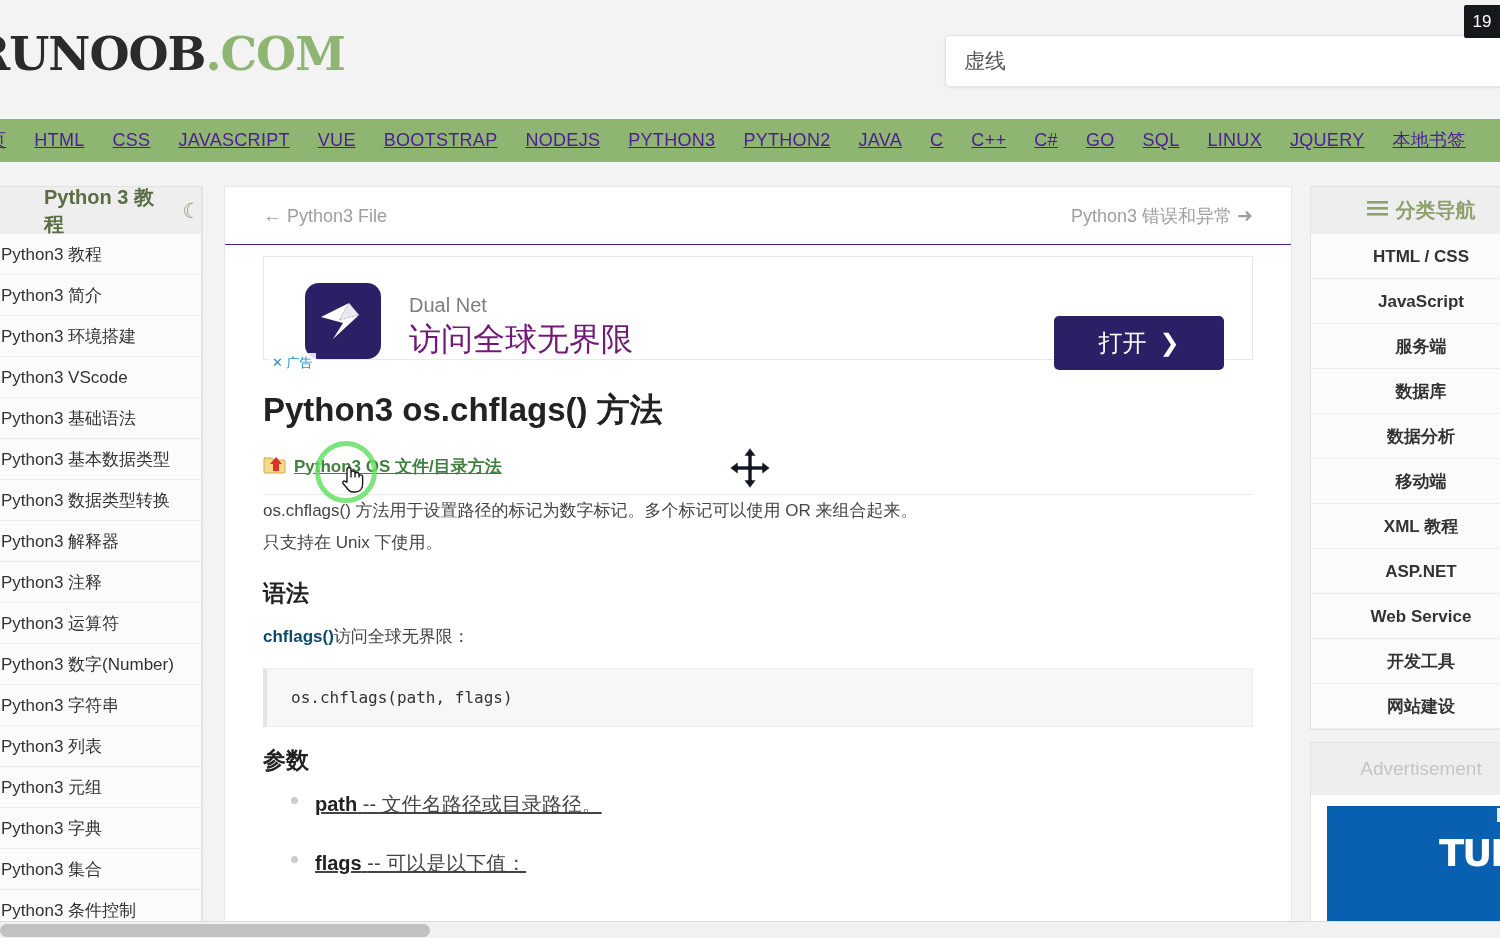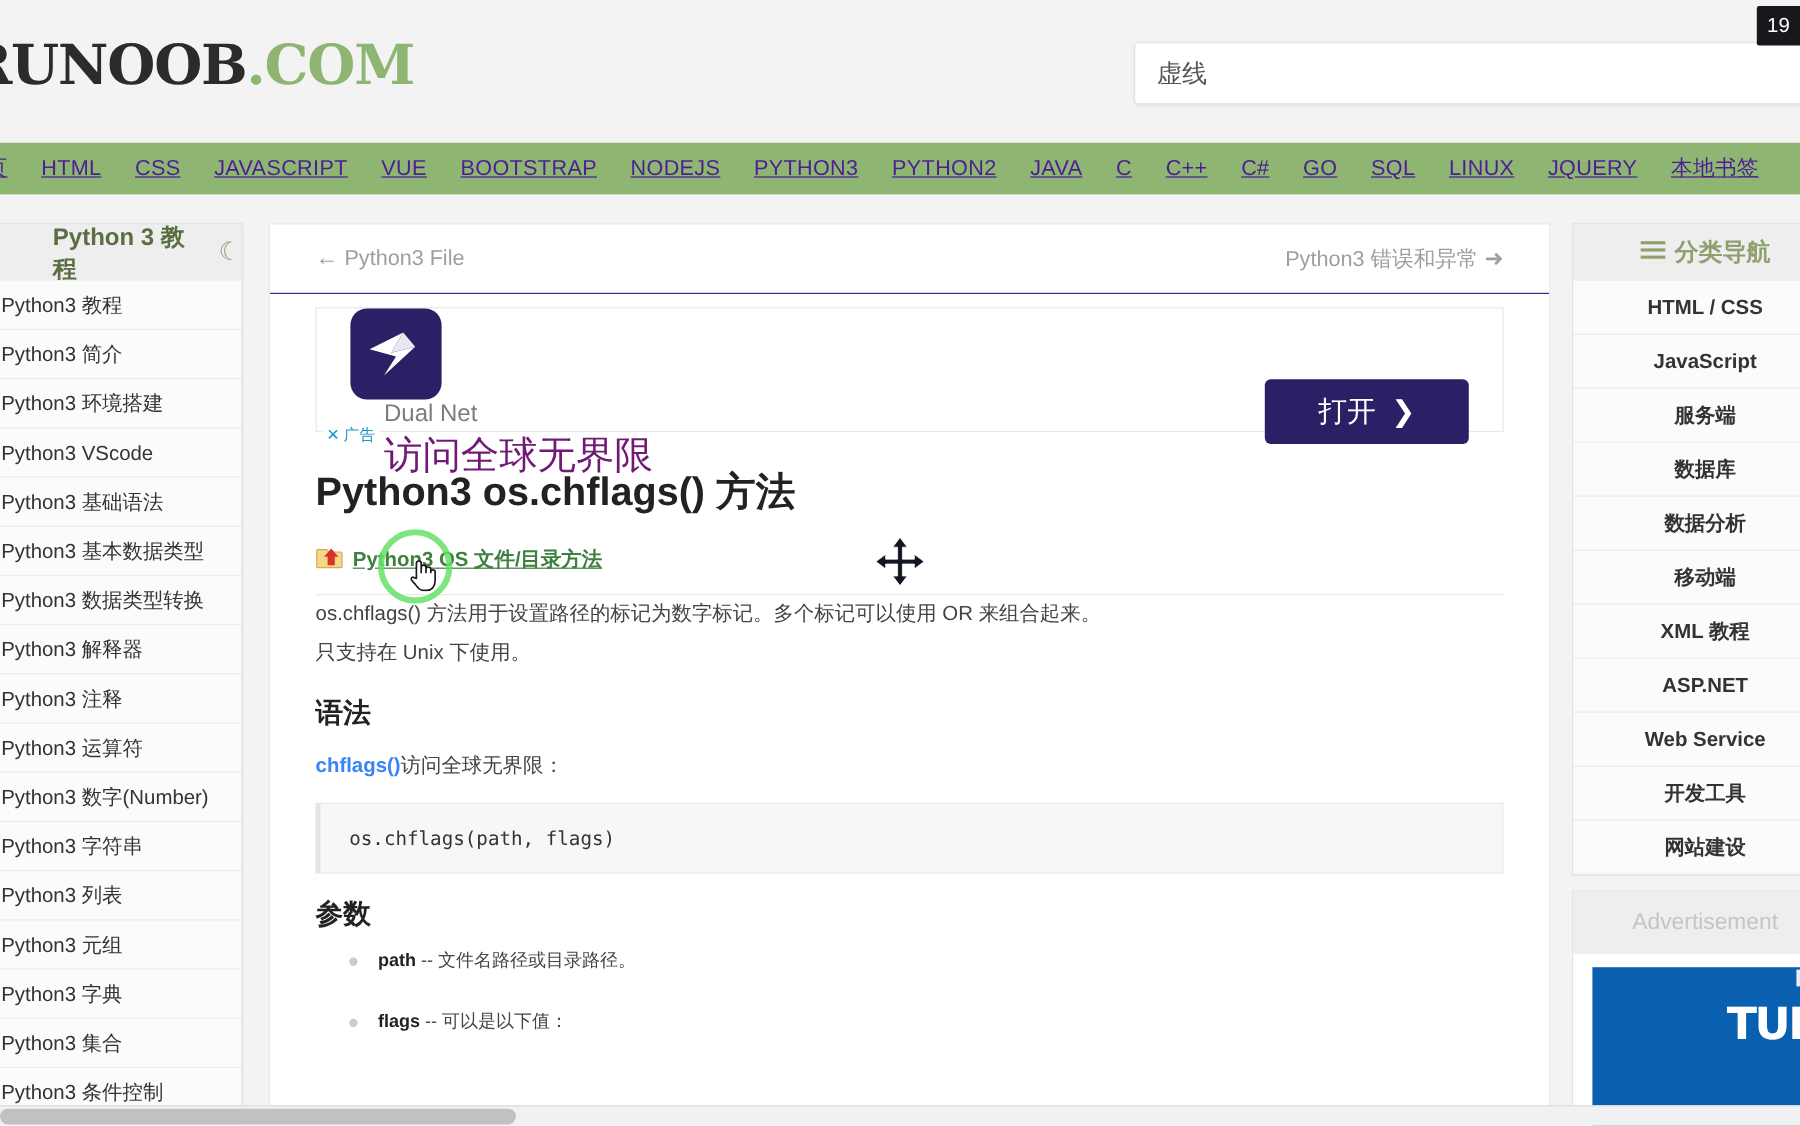--- a/index.html
+++ b/index.html
@@ -162,23 +162,22 @@
   }
   .pager .arrow { font-size: 19px; }
 
   
   .adwrap {
     margin: 11px 38px 0 38px;
     border: 1px solid #e8e8e8;
     height: 104px;
     position: relative;
     display: flex;
-    align-items: flex-start;
-    padding: 0 28px;
-    flex-direction: column;
+    align-items: flex-end;
+    padding: 0 41px;
   }
   .ad-logo {
     width: 76px; height: 76px;
     background: #2b2065;
     border-radius: 14px;
     position: relative;
     flex: 0 0 auto;
   }
   .ad-logo svg { position: absolute; left: 10px; top: 10px; }
   .ad-text { margin-left: 28px; }
@@ -246,43 +245,44 @@
     font-weight: bold;
     color: #222222;
     margin: 18px 0 12px 0;
   }
   .p {
     font-size: 17px;
     color: #444444;
     line-height: 1.9;
     margin: 0;
   }
-  .p b { color: #3b82f6; }
+  .p b { color: #0c4a6e; }
   .codebox {
     background: #f7f7f7;
     border: 1px solid #eeeeee;
     border-left: 4px solid #e4e4e4;
     margin: 15px 0 0 0;
     padding: 19px 24px;
     font-family: "DejaVu Sans Mono", monospace;
     font-size: 16px;
     color: #333;
   }
   ul.params {
     margin: 12px 0 0 0;
     padding-left: 22px;
     list-style: none;
   }
   ul.params > li {
     position: relative;
-    font-size: 15px;
+    font-size: 20px;
     color: #444;
     line-height: 1.6;
     margin-bottom: 27px;
     padding-left: 30px;
+    text-decoration: underline;
   }
   ul.params > li::before {
     content: "";
     position: absolute;
     left: 6px; top: 9px;
     width: 7px; height: 7px;
     border-radius: 50%;
     background: #cccccc;
   }
   ul.params li b { color: #222; }

